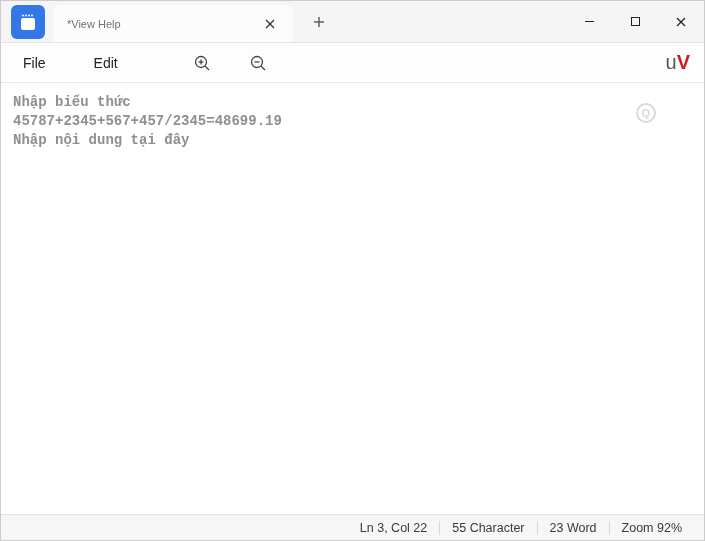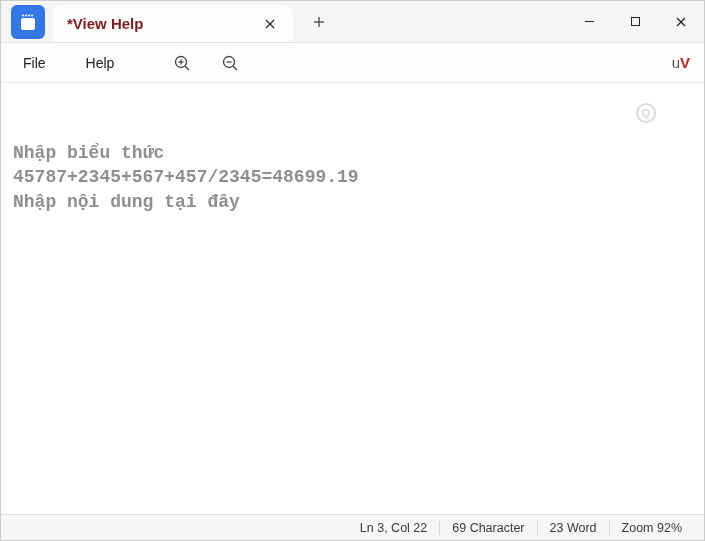--- a/index.html
+++ b/index.html
@@ -37,24 +37,23 @@
       align-items: center;
       background: #fcfcfc;
       border-radius: 8px 8px 0 0;
       padding: 0 10px 0 14px;
       margin-top: 4px;
       min-width: 240px;
       position: relative;
       gap: 10px;
     }
     .tab-title {
-      font-size: 15px;
-      color: #7f1d1d;
+      font-size: 11px;
+      color: #737373;
       flex: 1;
-      font-weight: bold;
     }
     .tab-close {
       width: 26px; height: 26px;
       display: flex; align-items: center; justify-content: center;
       border-radius: 4px;
       color: #333;
       font-size: 14px;
       cursor: pointer;
     }
     .new-tab {
@@ -76,21 +75,21 @@
       width: 46px; height: 42px;
       display: flex; align-items: center; justify-content: center;
       color: #222;
       cursor: pointer;
     }
     .menubar {
       height: 40px;
       display: flex;
       align-items: center;
       padding: 0 8px;
-      gap: 12px;
+      gap: 20px;
       border-bottom: 1px solid #e8e8e8;
       background: #fdfdfd;
     }
     .menu-item {
       padding: 6px 14px;
       font-size: 14px;
       color: #222;
       border-radius: 4px;
       cursor: pointer;
     }
@@ -101,39 +100,38 @@
       color: #444;
       cursor: pointer;
     }
     .menubar-right {
       margin-left: auto;
       display: flex;
       align-items: center;
       padding-right: 6px;
     }
     .brand-mark {
-      font-size: 15px;
+      font-size: 20px;
       font-weight: bold;
     }
     .brand-mark .u { color: #555; font-weight: normal; }
     .brand-mark .v { color: #cc1e1e; font-weight: 900; }
     .editor {
       flex: 1;
       padding: 10px 12px;
       position: relative;
       overflow: hidden;
     }
     .editor-text {
       font-family: "Consolas", "Courier New", monospace;
-      font-size: 18px;
+      font-size: 14px;
       font-weight: bold;
       color: #8f8f8f;
       line-height: 1.35;
       white-space: pre;
-      margin-top: 48px;
     }
     .watermark {
       position: absolute;
       right: 48px;
       top: 20px;
       color: #d0d0d0;
       font-family: Arial, sans-serif;
       font-weight: bold;
       font-size: 16px;
       letter-spacing: 0.3px;
@@ -212,21 +210,21 @@
       <svg width="12" height="12" viewBox="0 0 12 12">
           <line x1="2" y1="2" x2="10" y2="10" stroke="#222" stroke-width="1.2"></line>
           <line x1="10" y1="2" x2="2" y2="10" stroke="#222" stroke-width="1.2"></line>
         </svg>
     </div>
   </div>
 </div>
 
 <div class="menubar">
   <div class="menu-item">File</div>
-  <div class="menu-item">Help</div>
+  <div class="menu-item">Edit</div>
   <div class="menu-spacer"></div>
   <div class="tool-btn">
     <svg width="18" height="18" viewBox="0 0 18 18">
         <circle cx="8" cy="8" r="5.5" fill="none" stroke="#444" stroke-width="1.3"></circle>
         <line x1="12.2" y1="12.2" x2="16" y2="16" stroke="#444" stroke-width="1.3"></line>
         <line x1="8" y1="5.5" x2="8" y2="10.5" stroke="#444" stroke-width="1.3"></line>
         <line x1="5.5" y1="8" x2="10.5" y2="8" stroke="#444" stroke-width="1.3"></line>
       </svg>
   </div>
   <div class="tool-btn">
@@ -245,16 +243,16 @@
   <div class="editor-text"><span>Nhập biểu thức</span>
 <span>45787+2345+567+457/2345=48699.19</span>
 <span>Nhập nội dung tại đây</span></div>
   <div class="watermark">
     <span class="wm-icon">Q</span>
   </div>
 </div>
 
 <div class="statusbar">
   <div class="status-seg">Ln 3, Col 22</div>
-  <div class="status-seg">69 Character</div>
+  <div class="status-seg">55 Character</div>
   <div class="status-seg">23 Word</div>
   <div class="status-seg">Zoom 92%</div>
 </div>
 
 </body></html>

